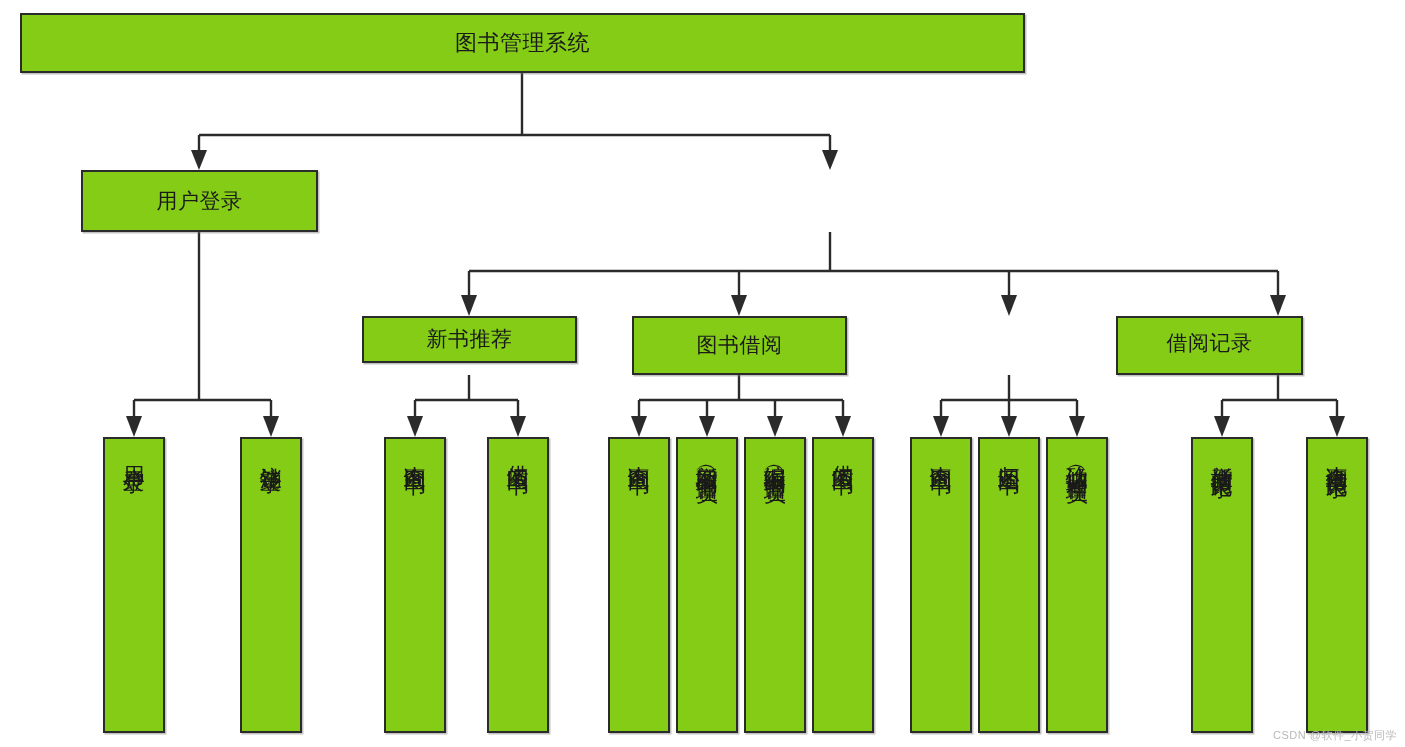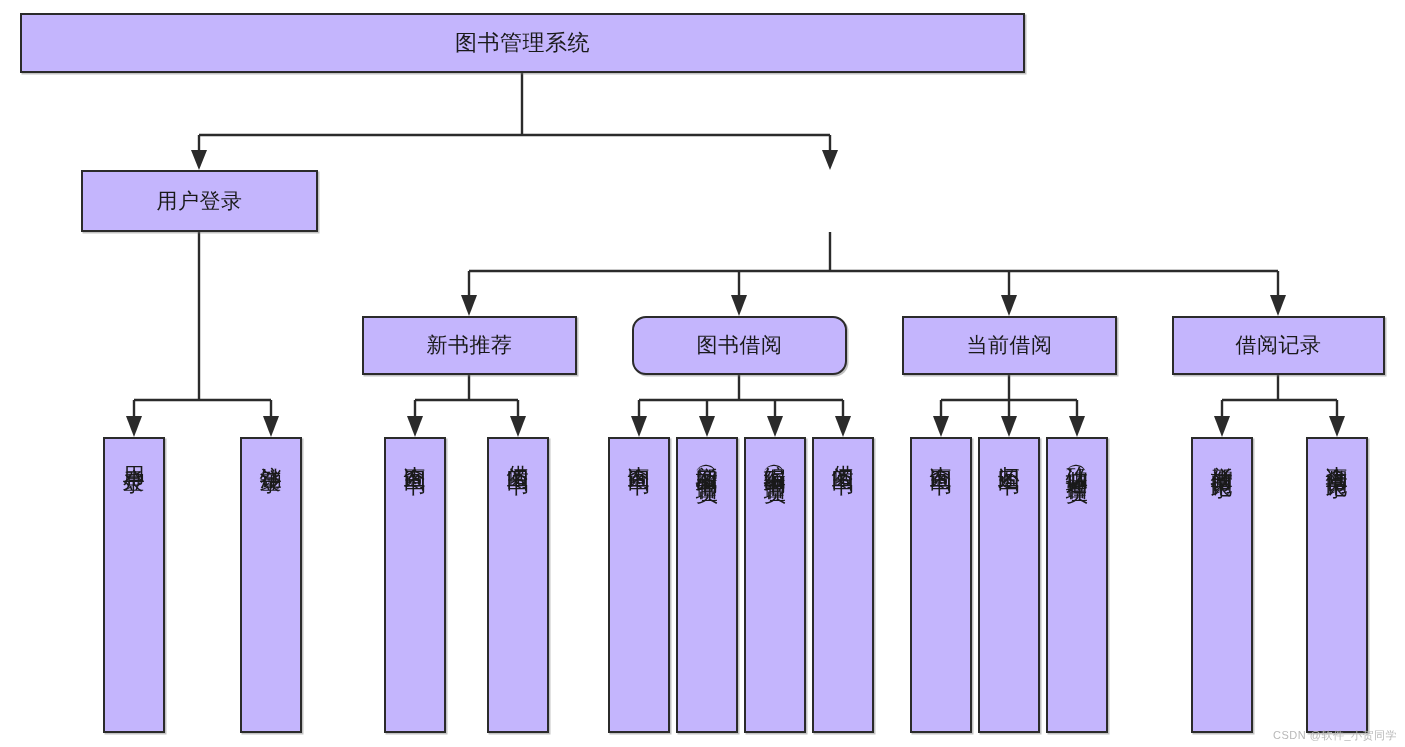--- a/index.html
+++ b/index.html
@@ -33,21 +33,21 @@
     fill: none;
   }
   #wires polygon {
     fill: #2b2b2b;
   }
 
   
   .node {
     position: absolute;
     box-sizing: border-box;
-    background: #c4b5fd;
+    background: #84cc16;
     border: 2.4px solid #2b2b2b;
     display: flex;
     align-items: center;
     justify-content: center;
     color: #1a1a1a;
     box-shadow: 1.5px 1.5px 0 rgba(120,120,120,0.45);
   }
   .node .cap {
     display: block;
     line-height: 1.18;
@@ -158,33 +158,30 @@
 
   <div class="node root" style="left:20px; top:13px; width:1005px; height:60px;">
     <span class="cap">图书管理系统</span>
   </div>
 
   <div class="node lvl2" style="left:81px; top:170px; width:237px; height:62px;">
     <span class="cap">用户登录</span>
   </div>
 
 
-  <div class="node lvl3" style="left:362px; top:316px; width:215px; height:59px;">
+  <div class="node lvl3" style="left:362px; top:316px; width:215px; height:47px;">
     <span class="cap">新书推荐</span>
   </div>
 
-  <div class="node lvl3" style="left:632px; top:316px; width:215px; height:59px;border-radius:14px;">
+  <div class="node lvl3" style="left:632px; top:316px; width:215px; height:59px;">
     <span class="cap">图书借阅</span>
   </div>
 
-  <div class="node lvl3" style="left:902px; top:316px; width:215px; height:59px;">
-    <span class="cap">当前借阅</span>
-  </div>
-
-  <div class="node lvl3" style="left:1172px; top:316px; width:213px; height:59px;">
+
+  <div class="node lvl3" style="left:1116px; top:316px; width:187px; height:59px;font-family:Liberation Mono, monospace;">
     <span class="cap">借阅记录</span>
   </div>
 
   <div class="node leaf" style="left:103px; top:437px; width:62px; height:296px;">
     <span class="cap">用户登录</span>
   </div>
 
   <div class="node leaf" style="left:240px; top:437px; width:62px; height:296px;">
     <span class="cap">注销登录</span>
   </div>

